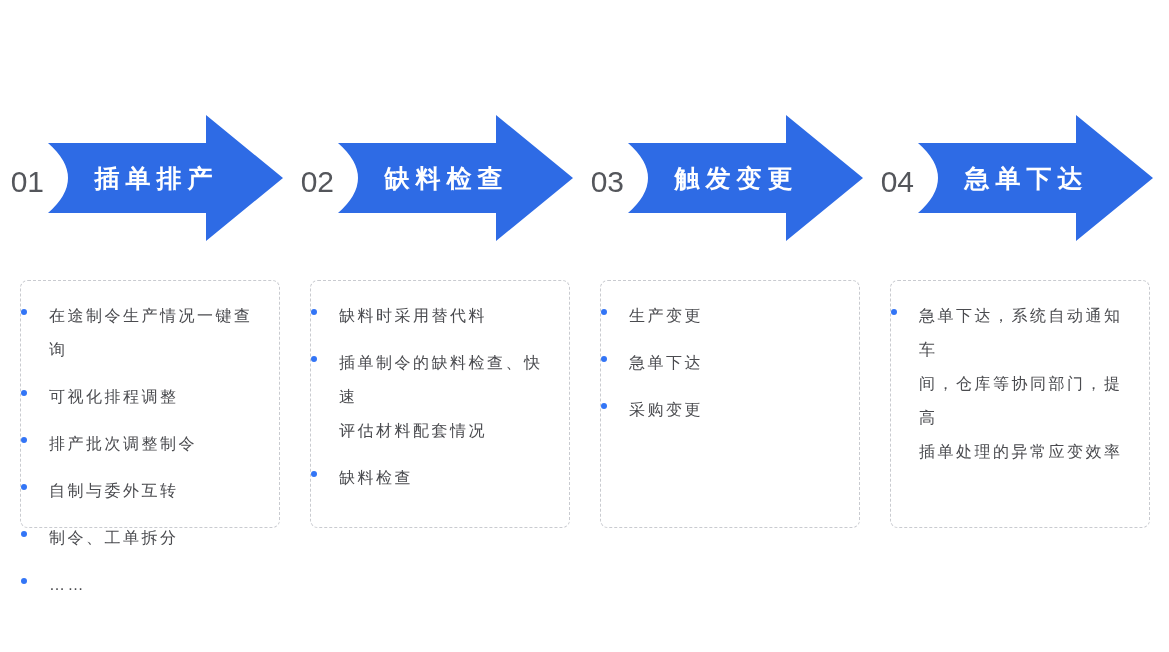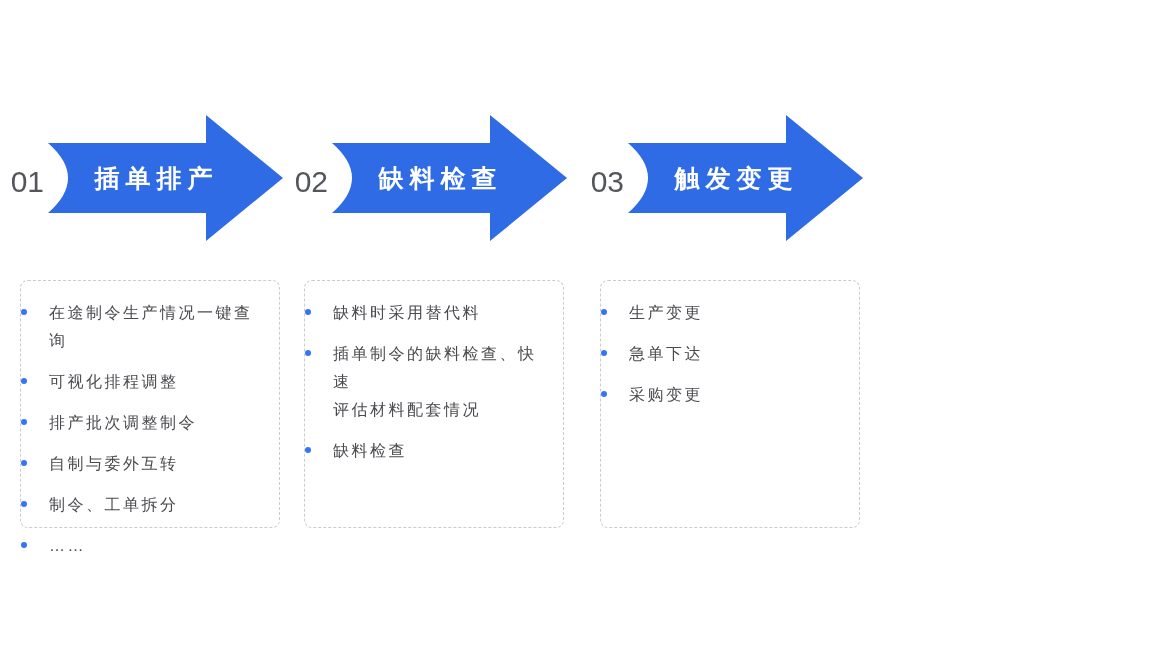--- a/index.html
+++ b/index.html
@@ -15,21 +15,21 @@
   body{font-family:"Liberation Sans","DejaVu Sans",sans-serif;}
   .canvas{
     position:relative;
     width:1169px;height:652px;
     background:#fff;
     overflow:hidden;
     border-radius:21px;
   }
   .step{position:absolute;top:0;width:290px;height:652px;}
   .step-0{left:0;}
-  .step-1{left:284px;}
+  .step-1{left:290px;}
   .step-2{left:580px;}
   .step-3{left:870px;}
 
   .step-number{
     position:absolute;
     left:0;top:166px;
     width:44px;height:32px;
     line-height:32px;
     text-align:right;
     font-size:30px;
@@ -65,21 +65,21 @@
   }
   .card ul{
     list-style:none;
     padding:18px 12px 0 17px;
   }
   .card li{
     position:relative;
     padding-left:11px;
     margin-bottom:13px;
     font-size:16px;
-    line-height:28px;
+    line-height:34px;
     letter-spacing:2.5px;
     color:var(--text-gray);
     white-space:pre-line;
   }
   .card li::before{
     content:"";
     position:absolute;
     left:-17px;top:10px;
     width:6px;height:6px;
     border-radius:50%;
@@ -133,14 +133,28 @@
     <span class="step-title">触发变更</span>
     <div class="card">
       <ul>
         <li>生产变更</li>
         <li>急单下达</li>
         <li>采购变更</li>
       </ul>
     </div>
   </div>
 
+  <div class="step step-3">
+    <span class="step-number">04</span>
+    <svg class="arrow-svg" viewBox="0 0 235 126" aria-hidden="true">
+      <path d="M 0 28 L 158 28 L 158 0 L 235 63 L 158 126 L 158 98 L 0 98 Q 40 63 0 28 Z"></path>
+    </svg>
+    <span class="step-title">急单下达</span>
+    <div class="card">
+      <ul>
+        <li>急单下达，系统自动通知车
+间，仓库等协同部门，提高
+插单处理的异常应变效率</li>
+      </ul>
+    </div>
+  </div>
 
 </div>
 
 </body></html>

